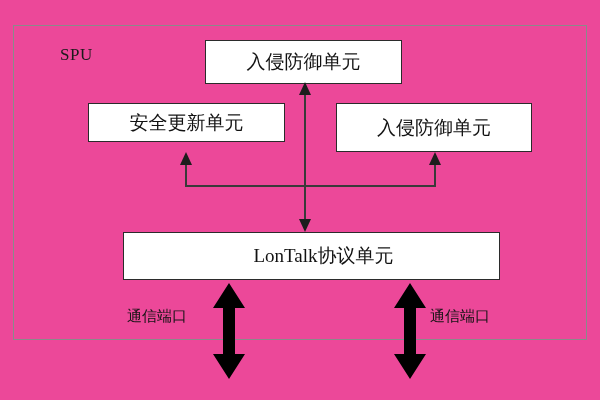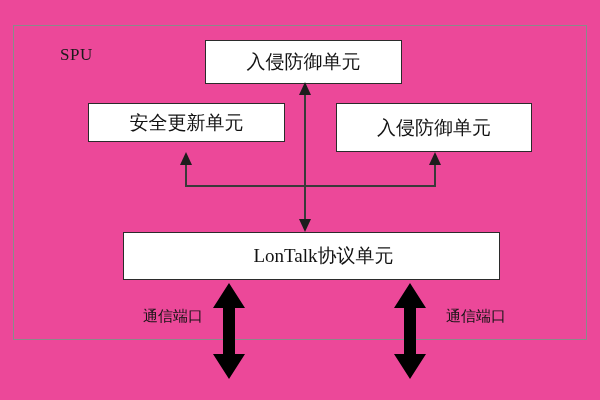--- a/index.html
+++ b/index.html
@@ -110,21 +110,20 @@
   .port-arrow svg {
     display: block;
     width: 34px;
     height: 96px;
   }
   .port-label {
     position: absolute;
     font-size: 15px;
     color: #141414;
     white-space: nowrap;
-    margin-left: 16px;
   }
 </style>
 </head>
 <body>
 
 <div id="canvas">
 
   <div class="spu-container"></div>
 
   <div class="spu-label">SPU</div>

